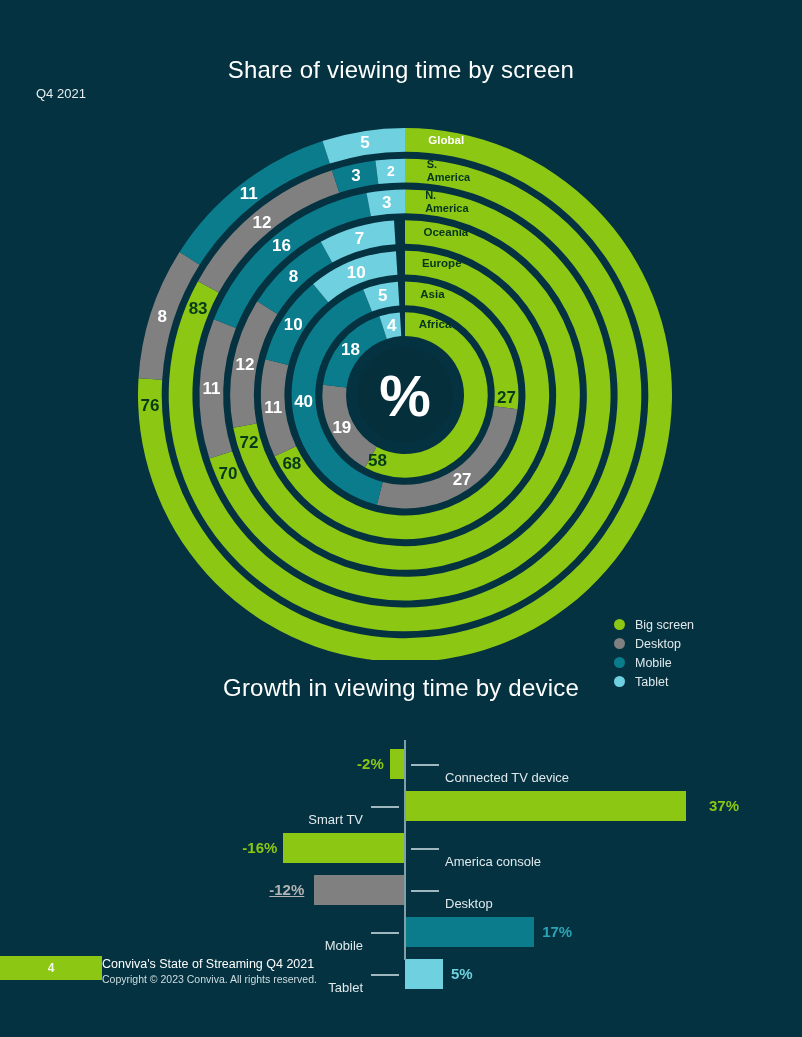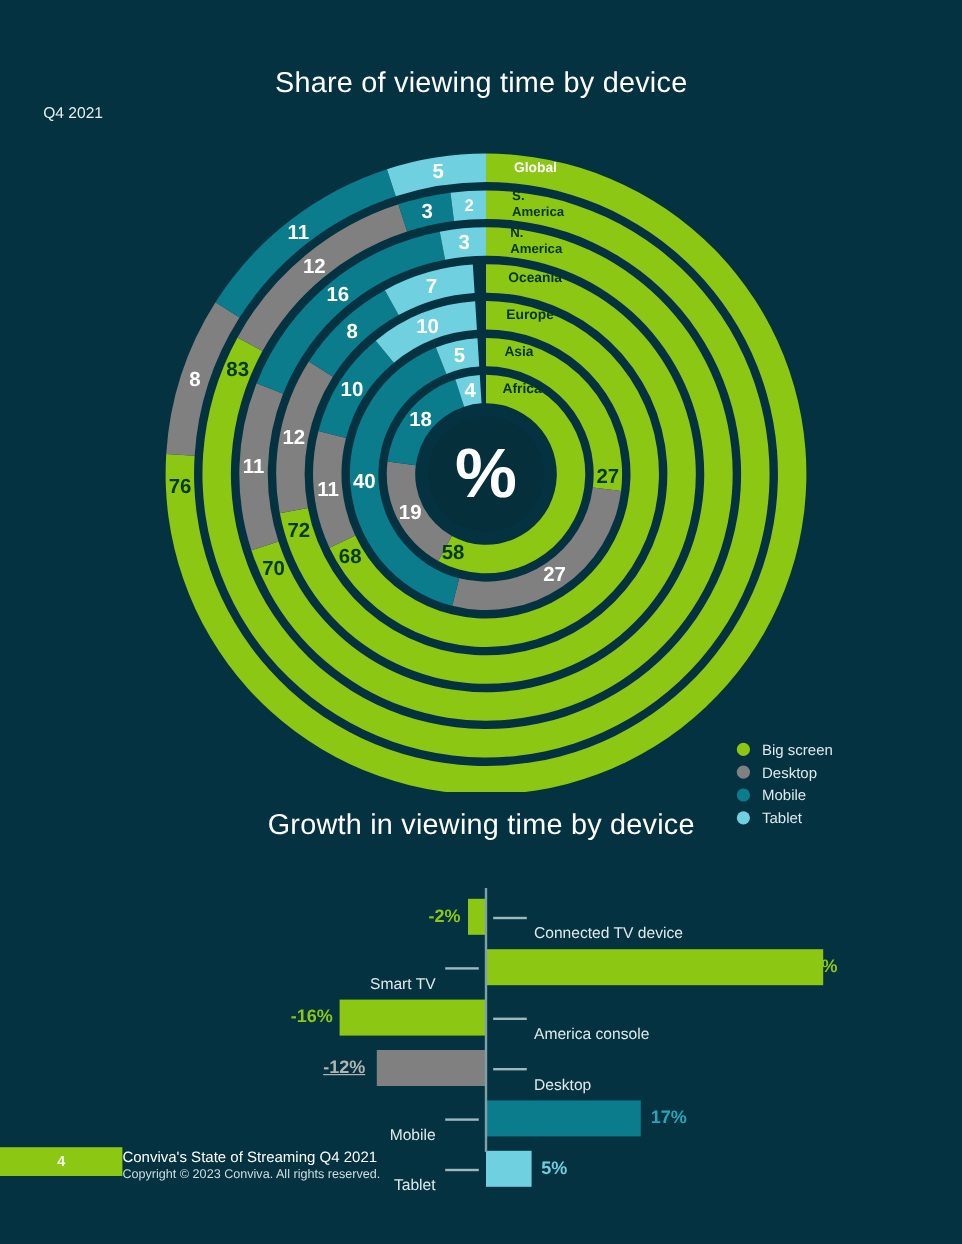--- a/index.html
+++ b/index.html
@@ -47,21 +47,21 @@
   }
   .footer-text{position:absolute;left:102px;top:957px;}
   .footer-line1{font-size:12.5px;color:#ffffff;line-height:15px;}
   .footer-line2{font-size:10.5px;color:#cfdde1;line-height:14px;}
 </style>
 </head>
 <body>
 
 <div class="page">
 
-  <div class="title" id="t1">Share of viewing time by device</div>
+  <div class="title" id="t1">Share of viewing time by screen</div>
   <div class="subtitle" id="s1">Q4 2021</div>
 
   <svg id="radial" width="802" height="560" viewBox="0 0 802 560">
     <g id="ring-group">
         <path d="M 405 28 A 267 267 0 1 1 138.5268635096515 278.2349312856733
             L 162.19435449809336 279.7239636059399 A 243.28571428571428 243.28571428571428 0 1 0 405 51.71428571428572 Z" fill="#8cc714"></path>
         <path d="M 138.5268635096515 278.2349312856733 A 267 267 0 0 1 179.564443890962 151.93424574060785
             L 199.58707755286693 164.64099545010978 A 243.28571428571428 243.28571428571428 0 0 0 162.19435449809336 279.7239636059399 Z" fill="#808080"></path>
         <path d="M 179.564443890962 151.93424574060785 A 267 267 0 0 1 322.492462501889 41.067910149194006
             L 329.82057979706633 63.6215361070505 A 243.28571428571428 243.28571428571428 0 0 0 199.58707755286693 164.64099545010978 Z" fill="#0b7c8c"></path>
@@ -184,21 +184,21 @@
 
   <div id="bar-area">
       <div class="bar-row" style="top: 747px;">
         <div class="bar" style="background: rgb(140, 199, 20); width: 15.2px; left: 389.8px;"></div>
         <div class="bar-val" style="color: rgb(140, 199, 20); left: 341.8px; width: 42px; text-align: right;">-2%</div>
         <div class="leader" style="left: 411px; width: 28px;"></div>
         <div class="bar-cat" style="left: 445px;">Connected TV device</div>
       </div>
       <div class="bar-row" style="top: 789px;">
         <div class="bar" style="background: rgb(140, 199, 20); width: 281.2px; left: 405px;"></div>
-        <div class="bar-val" style="color: rgb(140, 199, 20); left: 668px;">37%</div>
+        <div class="bar-val" style="color: rgb(140, 199, 20); left: 709px;">37%</div>
         <div class="leader" style="left: 371px; width: 28px;"></div>
         <div class="bar-cat" style="left: 0px; width: 363px; text-align: right;">Smart TV</div>
       </div>
       <div class="bar-row" style="top: 831px;">
         <div class="bar" style="background: rgb(140, 199, 20); width: 121.6px; left: 283.4px;"></div>
         <div class="bar-val" style="color: rgb(140, 199, 20); left: 235.4px; width: 42px; text-align: right;">-16%</div>
         <div class="leader" style="left: 411px; width: 28px;"></div>
         <div class="bar-cat" style="left: 445px;">America console</div>
       </div>
       <div class="bar-row" style="top: 873px;">

